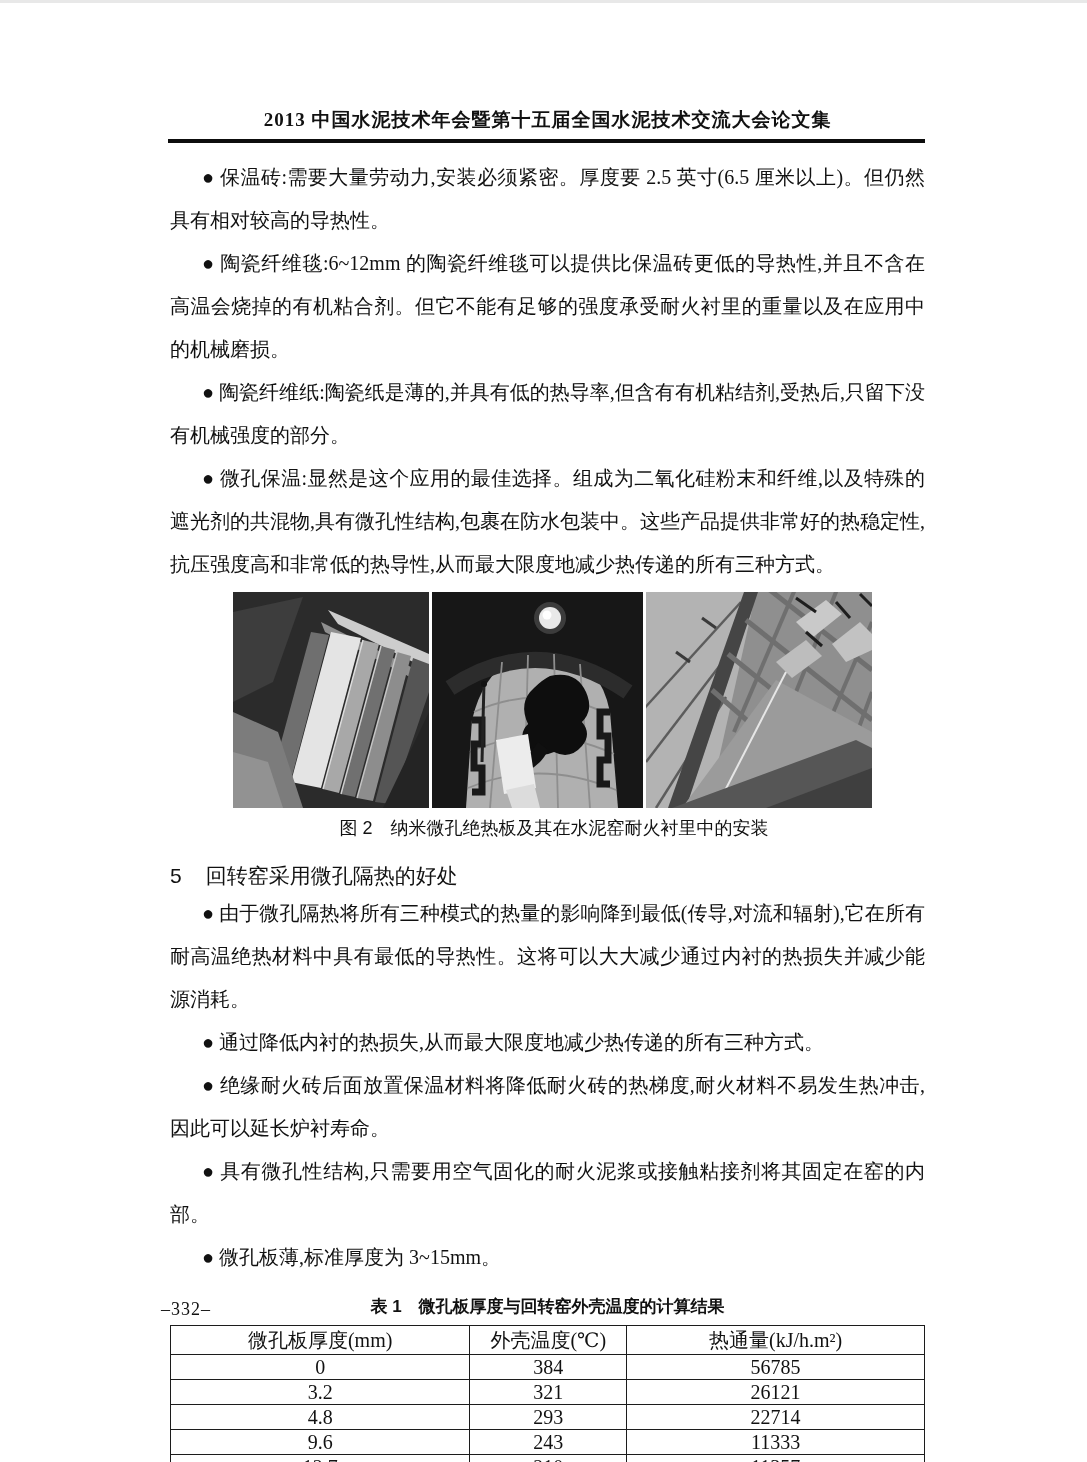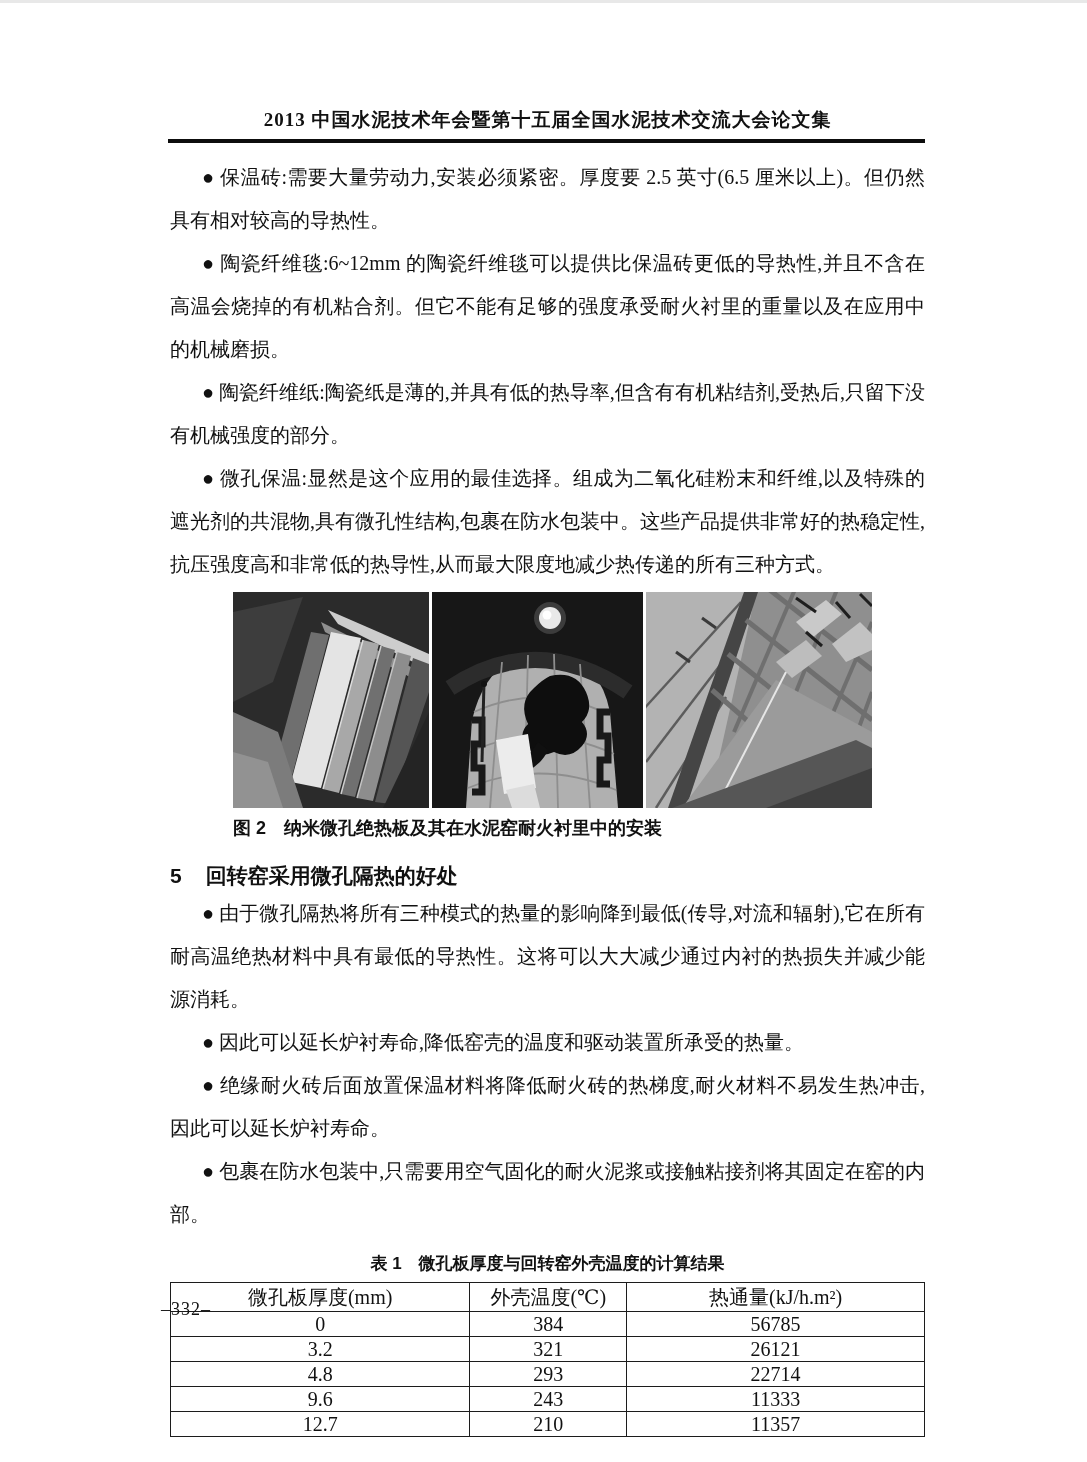--- a/index.html
+++ b/index.html
@@ -19,27 +19,27 @@
   }
   .content { position:absolute; top:153px; left:170px; width:755px; }
   p.body-para {
     margin:0; font-size:20px; line-height:43px;
     text-indent:1.6em; text-align:justify; text-justify:inter-ideograph;
   }
   .figure-block { margin:6px 0 0 63px; width:642px; }
   .photos { display:flex; gap:3px; height:216px; }
   .photo { flex:none; display:block; background:#222; }
   .figure-caption {
-    margin-top:8px; 
+    margin-top:8px; text-align:center;
     font-family:"Liberation Sans","DejaVu Sans",sans-serif;
-    font-weight:bold; font-size:18px; line-height:24px;
+    font-weight:normal; font-size:18px; line-height:24px;
   }
   .section-heading {
     margin:20px 0 0 0; font-family:"Liberation Sans","DejaVu Sans",sans-serif;
-    font-weight:bold; font-size:21px; line-height:32px;
+    font-weight:normal; font-size:21px; line-height:32px;
   }
   .section-number { margin-right:24px; }
   .table-title {
     margin:16px 0 7px 0; text-align:center;
     font-family:"Liberation Sans","DejaVu Sans",sans-serif;
     font-weight:bold; font-size:17px;
   }
   table.results {
     width:100%; border-collapse:collapse; table-layout:fixed;
     font-size:20px;
@@ -156,23 +156,24 @@
           <polygon points="120,216 226,176 226,216" fill="#3f3f3f"></polygon>
         </svg>
 
       </div>
       <div class="figure-caption">图 2　纳米微孔绝热板及其在水泥窑耐火衬里中的安装</div>
     </div>
 
     <h2 class="section-heading"><span class="section-number">5</span><span>回转窑采用微孔隔热的好处</span></h2>
 
     <p class="body-para">● 由于微孔隔热将所有三种模式的热量的影响降到最低(传导,对流和辐射),它在所有耐高温绝热材料中具有最低的导热性。这将可以大大减少通过内衬的热损失并减少能源消耗。</p>
-    <p class="body-para">● 因此可以延长炉衬寿命,降低窑壳的温度和驱动装置所承受的热量。</p>
+    <p class="body-para">● 通过降低内衬的热损失,从而最大限度地减少热传递的所有三种方式。</p>
     <p class="body-para">● 绝缘耐火砖后面放置保温材料将降低耐火砖的热梯度,耐火材料不易发生热冲击,因此可以延长炉衬寿命。</p>
-    <p class="body-para">● 包裹在防水包装中,只需要用空气固化的耐火泥浆或接触粘接剂将其固定在窑的内部。</p>
+    <p class="body-para">● 具有微孔性结构,只需要用空气固化的耐火泥浆或接触粘接剂将其固定在窑的内部。</p>
+    <p class="body-para">● 微孔板薄,标准厚度为 3~15mm。</p>
 
     <div class="table-title">表 1　微孔板厚度与回转窑外壳温度的计算结果</div>
 
     <table class="results">
       <colgroup>
         <col style="width:39.7%">
           <col style="width:20.8%">
           <col style="width:39.5%">
       </colgroup>
       <thead>

